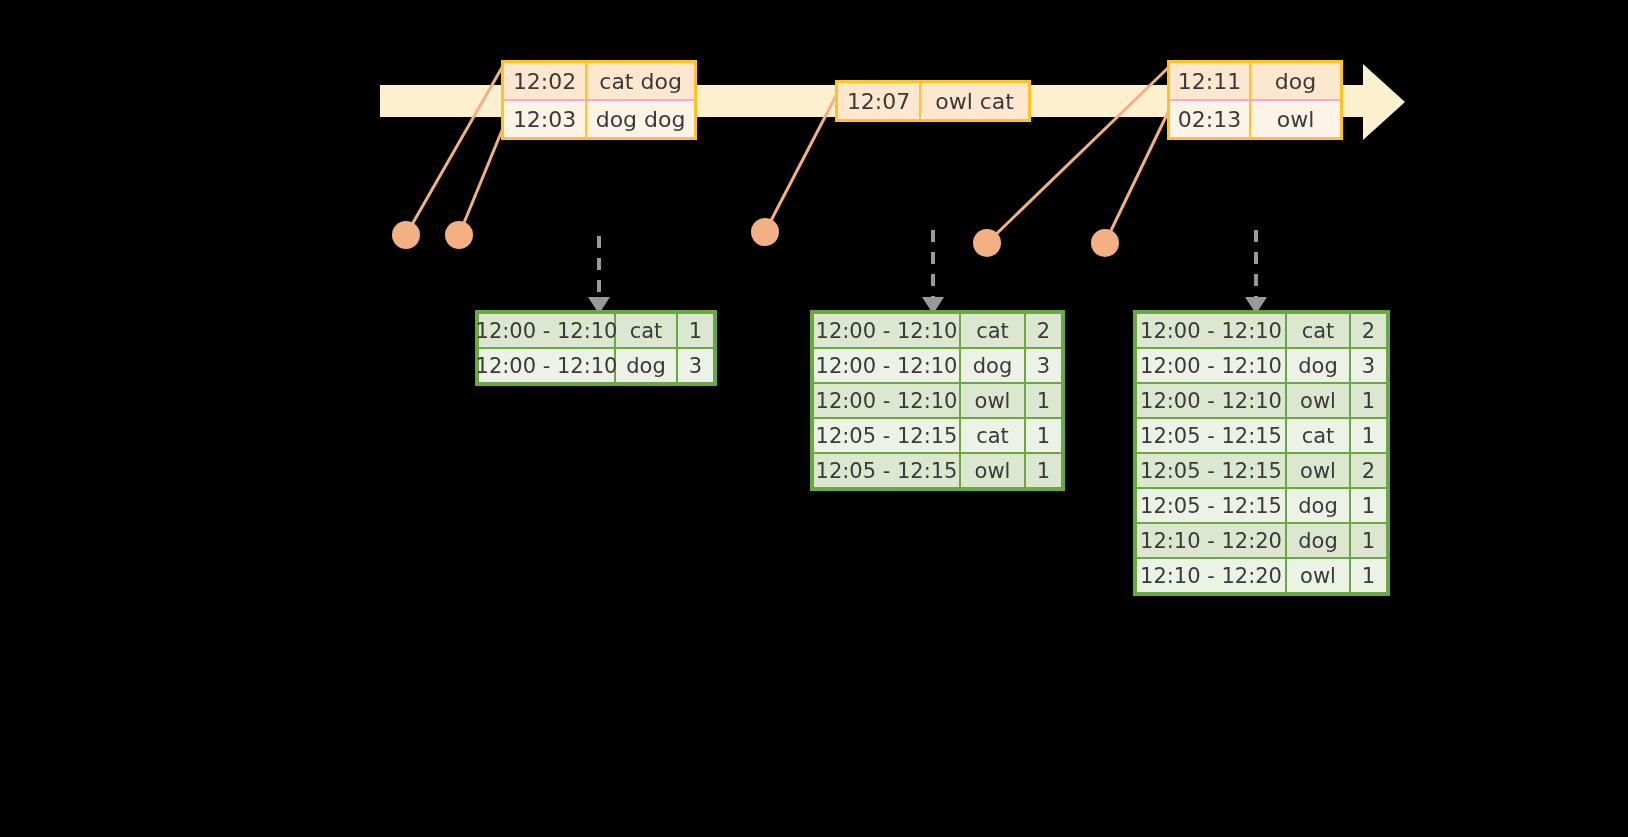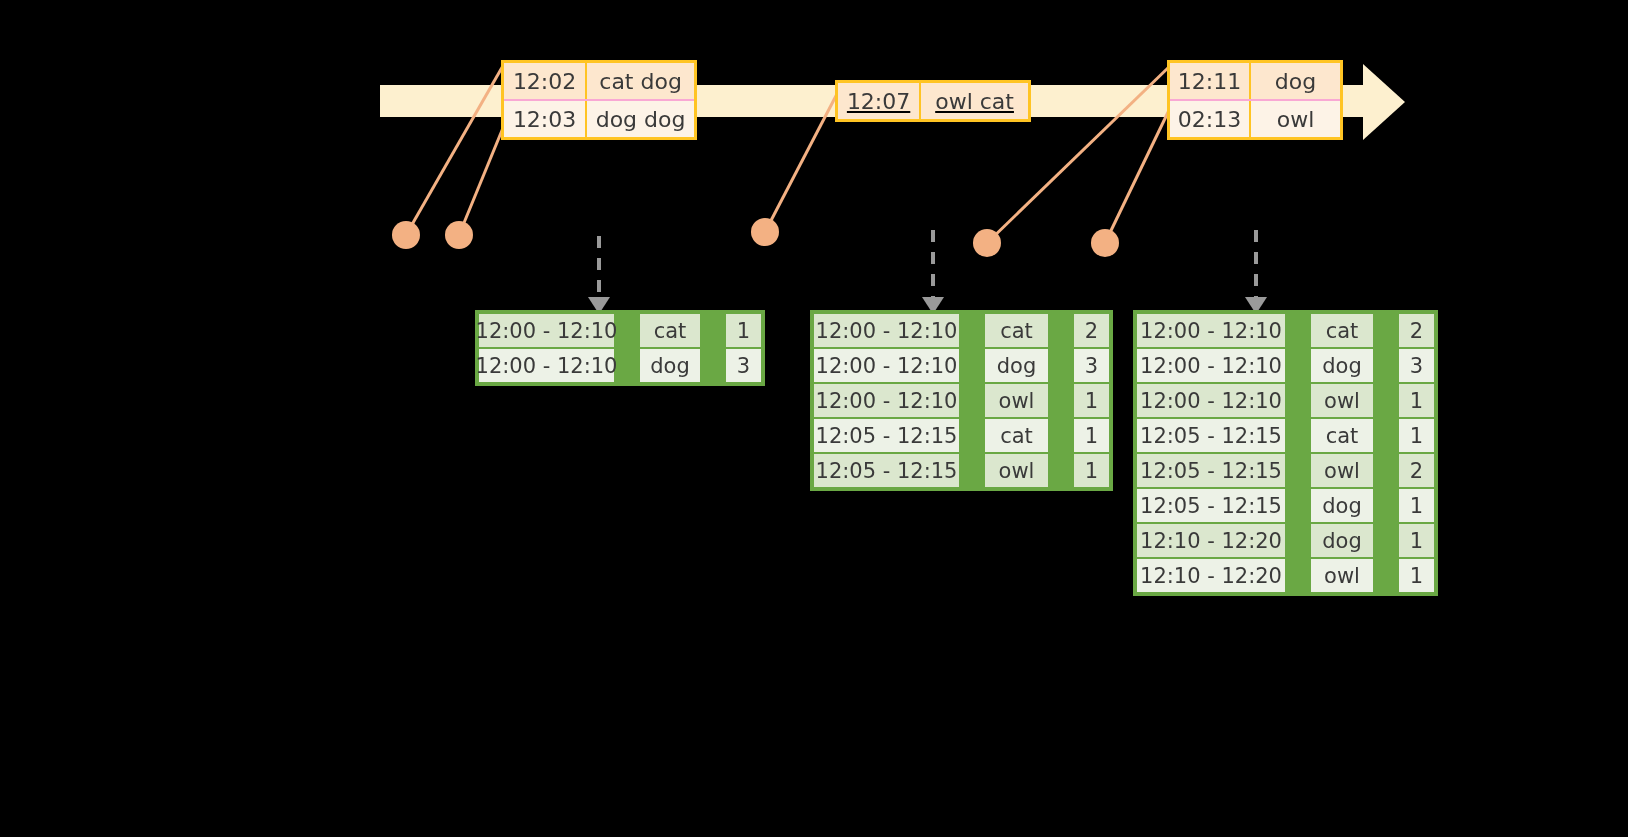--- a/index.html
+++ b/index.html
@@ -32,37 +32,37 @@
     display:flex;align-items:center;justify-content:center;
     font-size:22px;color:#3a3a3a;box-sizing:border-box;
     padding:0 6px;white-space:nowrap;
   }
   .ev-time{border-right:2px solid #ffc423;}
   .ev-shade-a .ev-cell{background:#fde7ce;}
   .ev-shade-b .ev-cell{background:#fdf3e7;}
 
   #ev1{left:501px;top:60px;width:196px;height:80px;}
   #ev1 .ev-time{width:84px;}#ev1 .ev-val{width:108px;}
-  #ev2{left:835px;top:80px;width:196px;height:42px;text-decoration:underline;}
+  #ev2{left:835px;top:80px;width:196px;height:42px;}
   #ev2 .ev-time{width:84px;}#ev2 .ev-val{width:108px;}
   #ev3{left:1167px;top:60px;width:176px;height:80px;}
   #ev3 .ev-time{width:87px;}#ev3 .ev-val{width:96px;}
 
   
   .dot{
     position:absolute;width:28px;height:28px;border-radius:50%;
     background:#f3b183;
   }
 
   
   .tbl{
     position:absolute;display:flex;flex-direction:column;
     border:4px solid #6aa844;box-sizing:border-box;background:#6aa844;
   }
-  .tr{display:flex;gap:24px;}
+  .tr{display:flex;}
   .tr + .tr{margin-top:2px;}
   .td{
     display:flex;align-items:center;justify-content:center;
     font-size:21px;color:#3a3a3a;height:33px;box-sizing:border-box;
     padding:0 6px;white-space:nowrap;
   }
   .td + .td{margin-left:2px;}
   .sh-a .td{background:#dbe7ce;}
   .sh-b .td{background:#edf2e7;}
 

